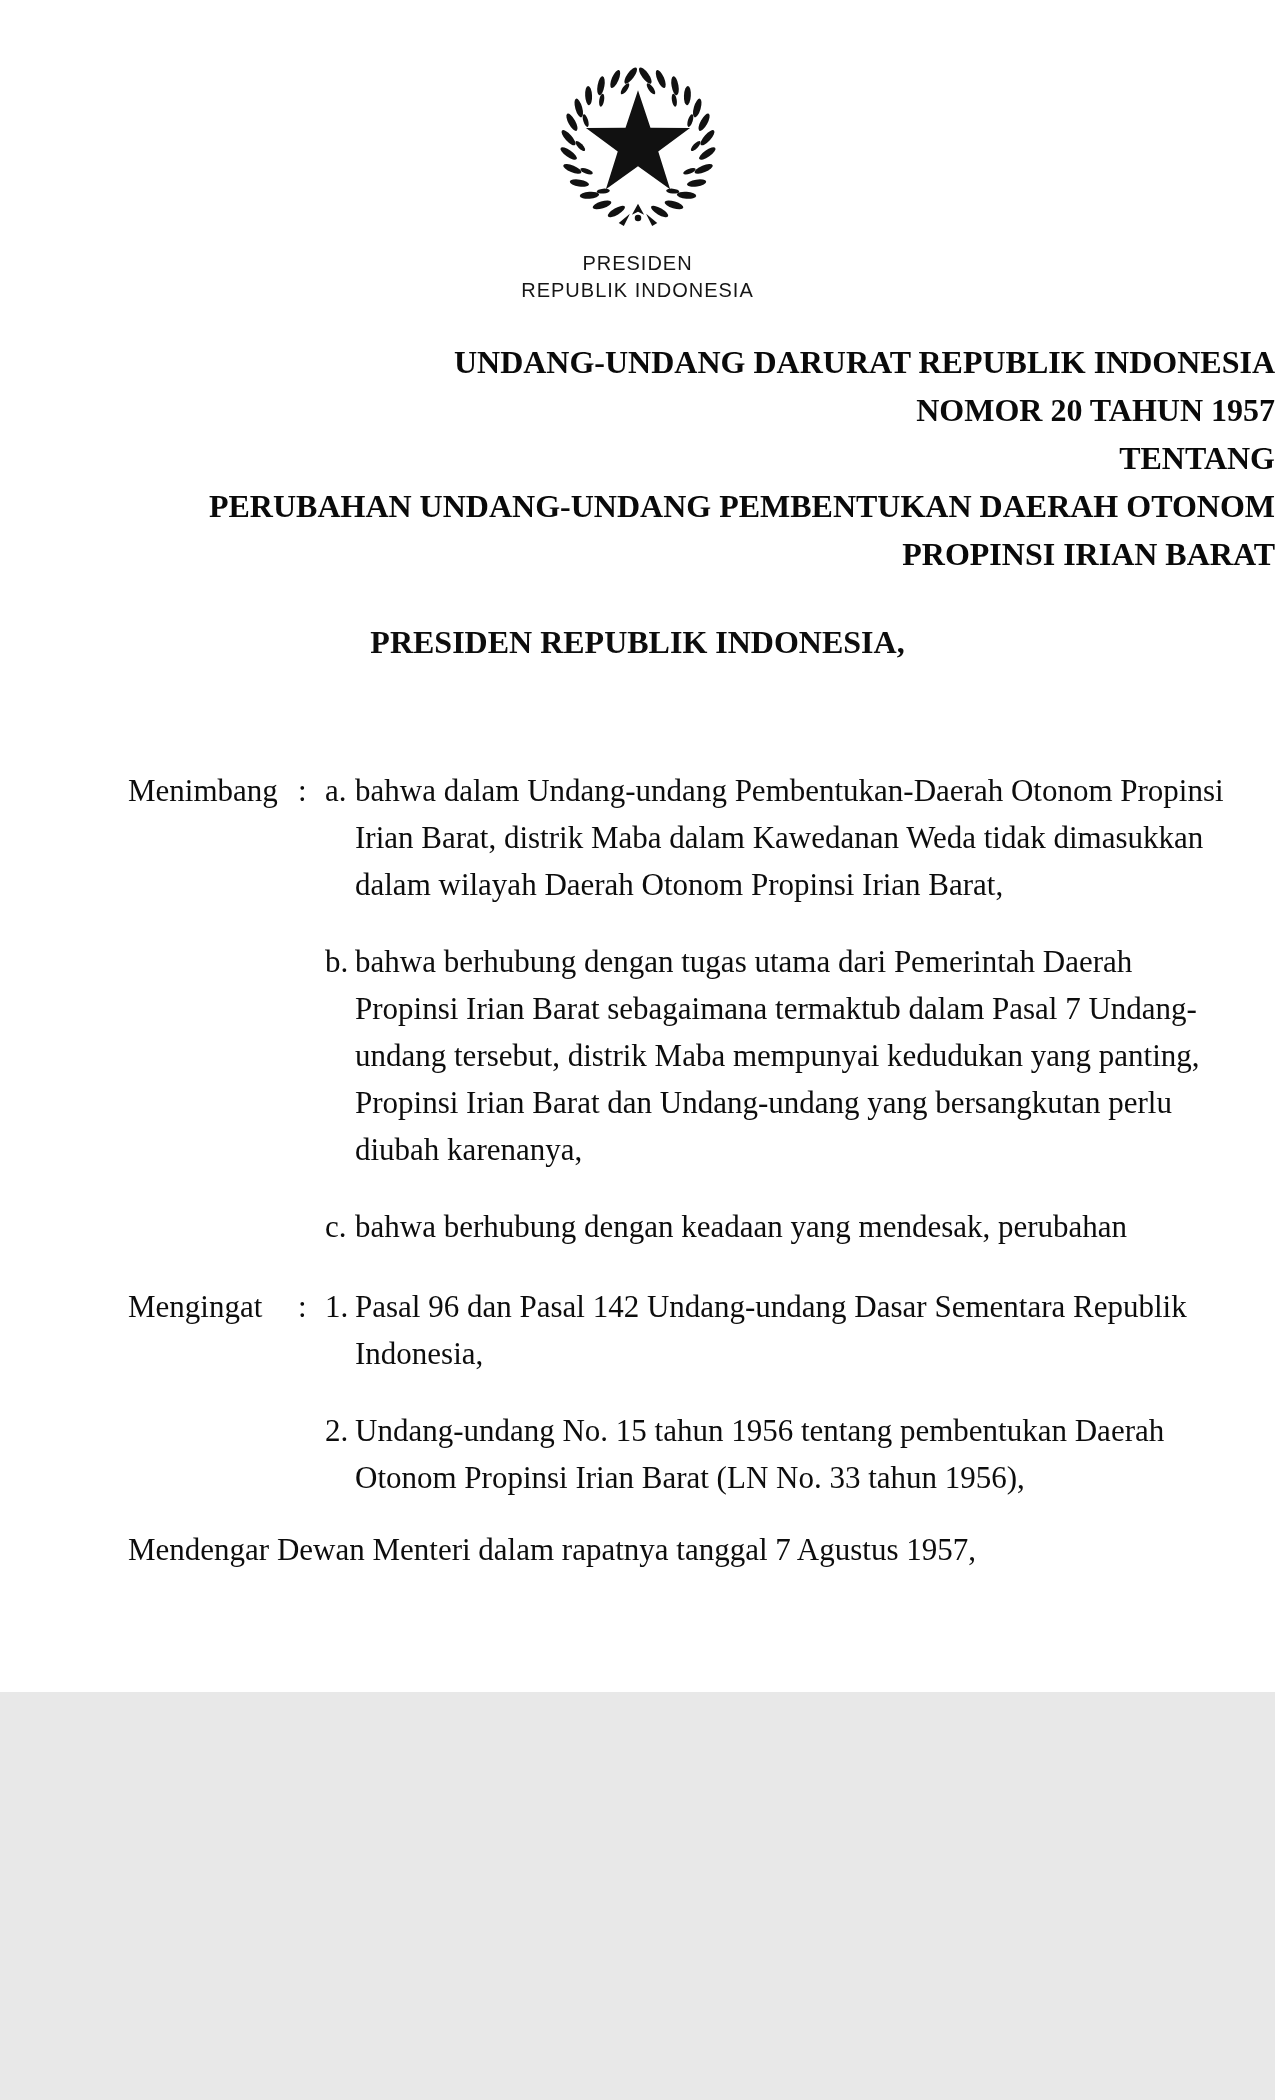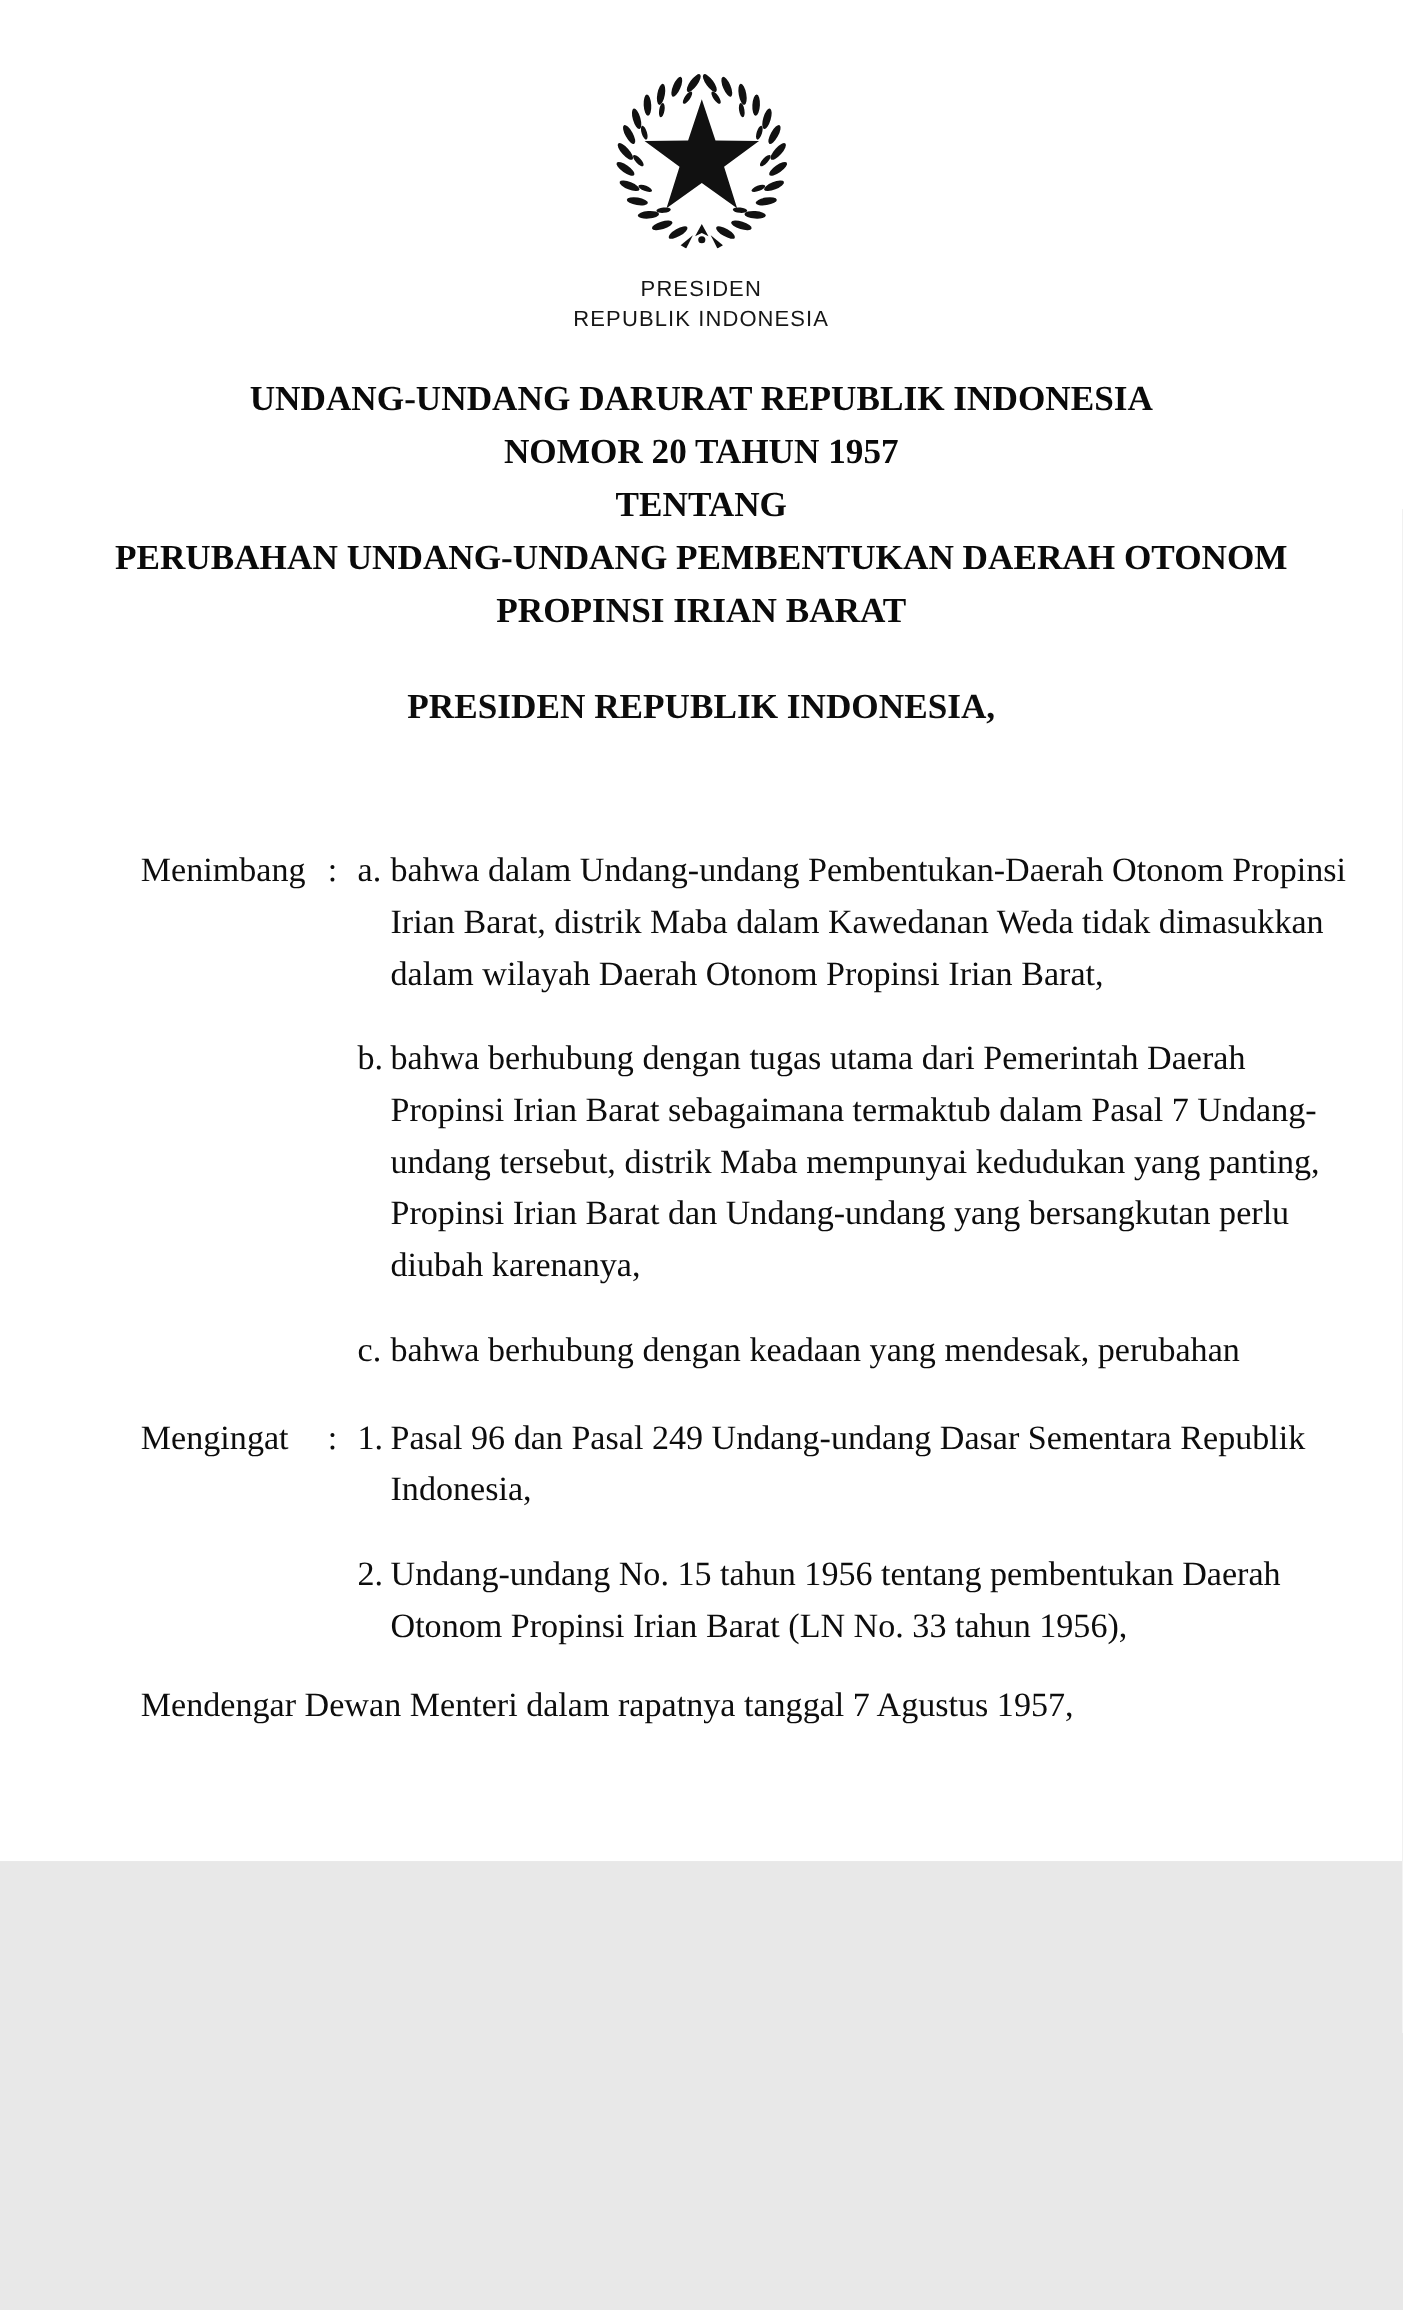--- a/index.html
+++ b/index.html
@@ -24,21 +24,21 @@
     color:#161616;
   }
   
   .title-block{
     margin-top:34px;
     text-align:center;
     font-weight:bold;
     font-size:32px;line-height:48px;
     color:#0a0a0a;
   }
-  .tline{text-align:center;}
+  .tline{text-align:right;}
   
   .salutation{
     margin-top:40px;
     text-align:center;
     font-weight:bold;
     font-size:32px;line-height:48px;
   }
   
   .clauses{margin-top:101px;}
   .clause-row{
@@ -186,21 +186,21 @@
       <div class="txt">
           <div class="jline">bahwa berhubung dengan keadaan yang mendesak, perubahan</div>
         </div>
     </div>
 
     <div class="clause-row sec-gap">
       <div class="lbl">Mengingat</div>
       <div class="colon">:</div>
       <div class="mk">1.</div>
       <div class="txt">
-          <div class="jline">Pasal 96 dan Pasal 249 Undang-undang Dasar Sementara Republik</div>
+          <div class="jline">Pasal 96 dan Pasal 142 Undang-undang Dasar Sementara Republik</div>
           <div class="jline last">Indonesia,</div>
         </div>
     </div>
 
     <div class="clause-row">
       <div class="lbl"></div>
       <div class="colon"></div>
       <div class="mk">2.</div>
       <div class="txt">
           <div class="jline">Undang-undang No. 15 tahun 1956 tentang pembentukan Daerah</div>

